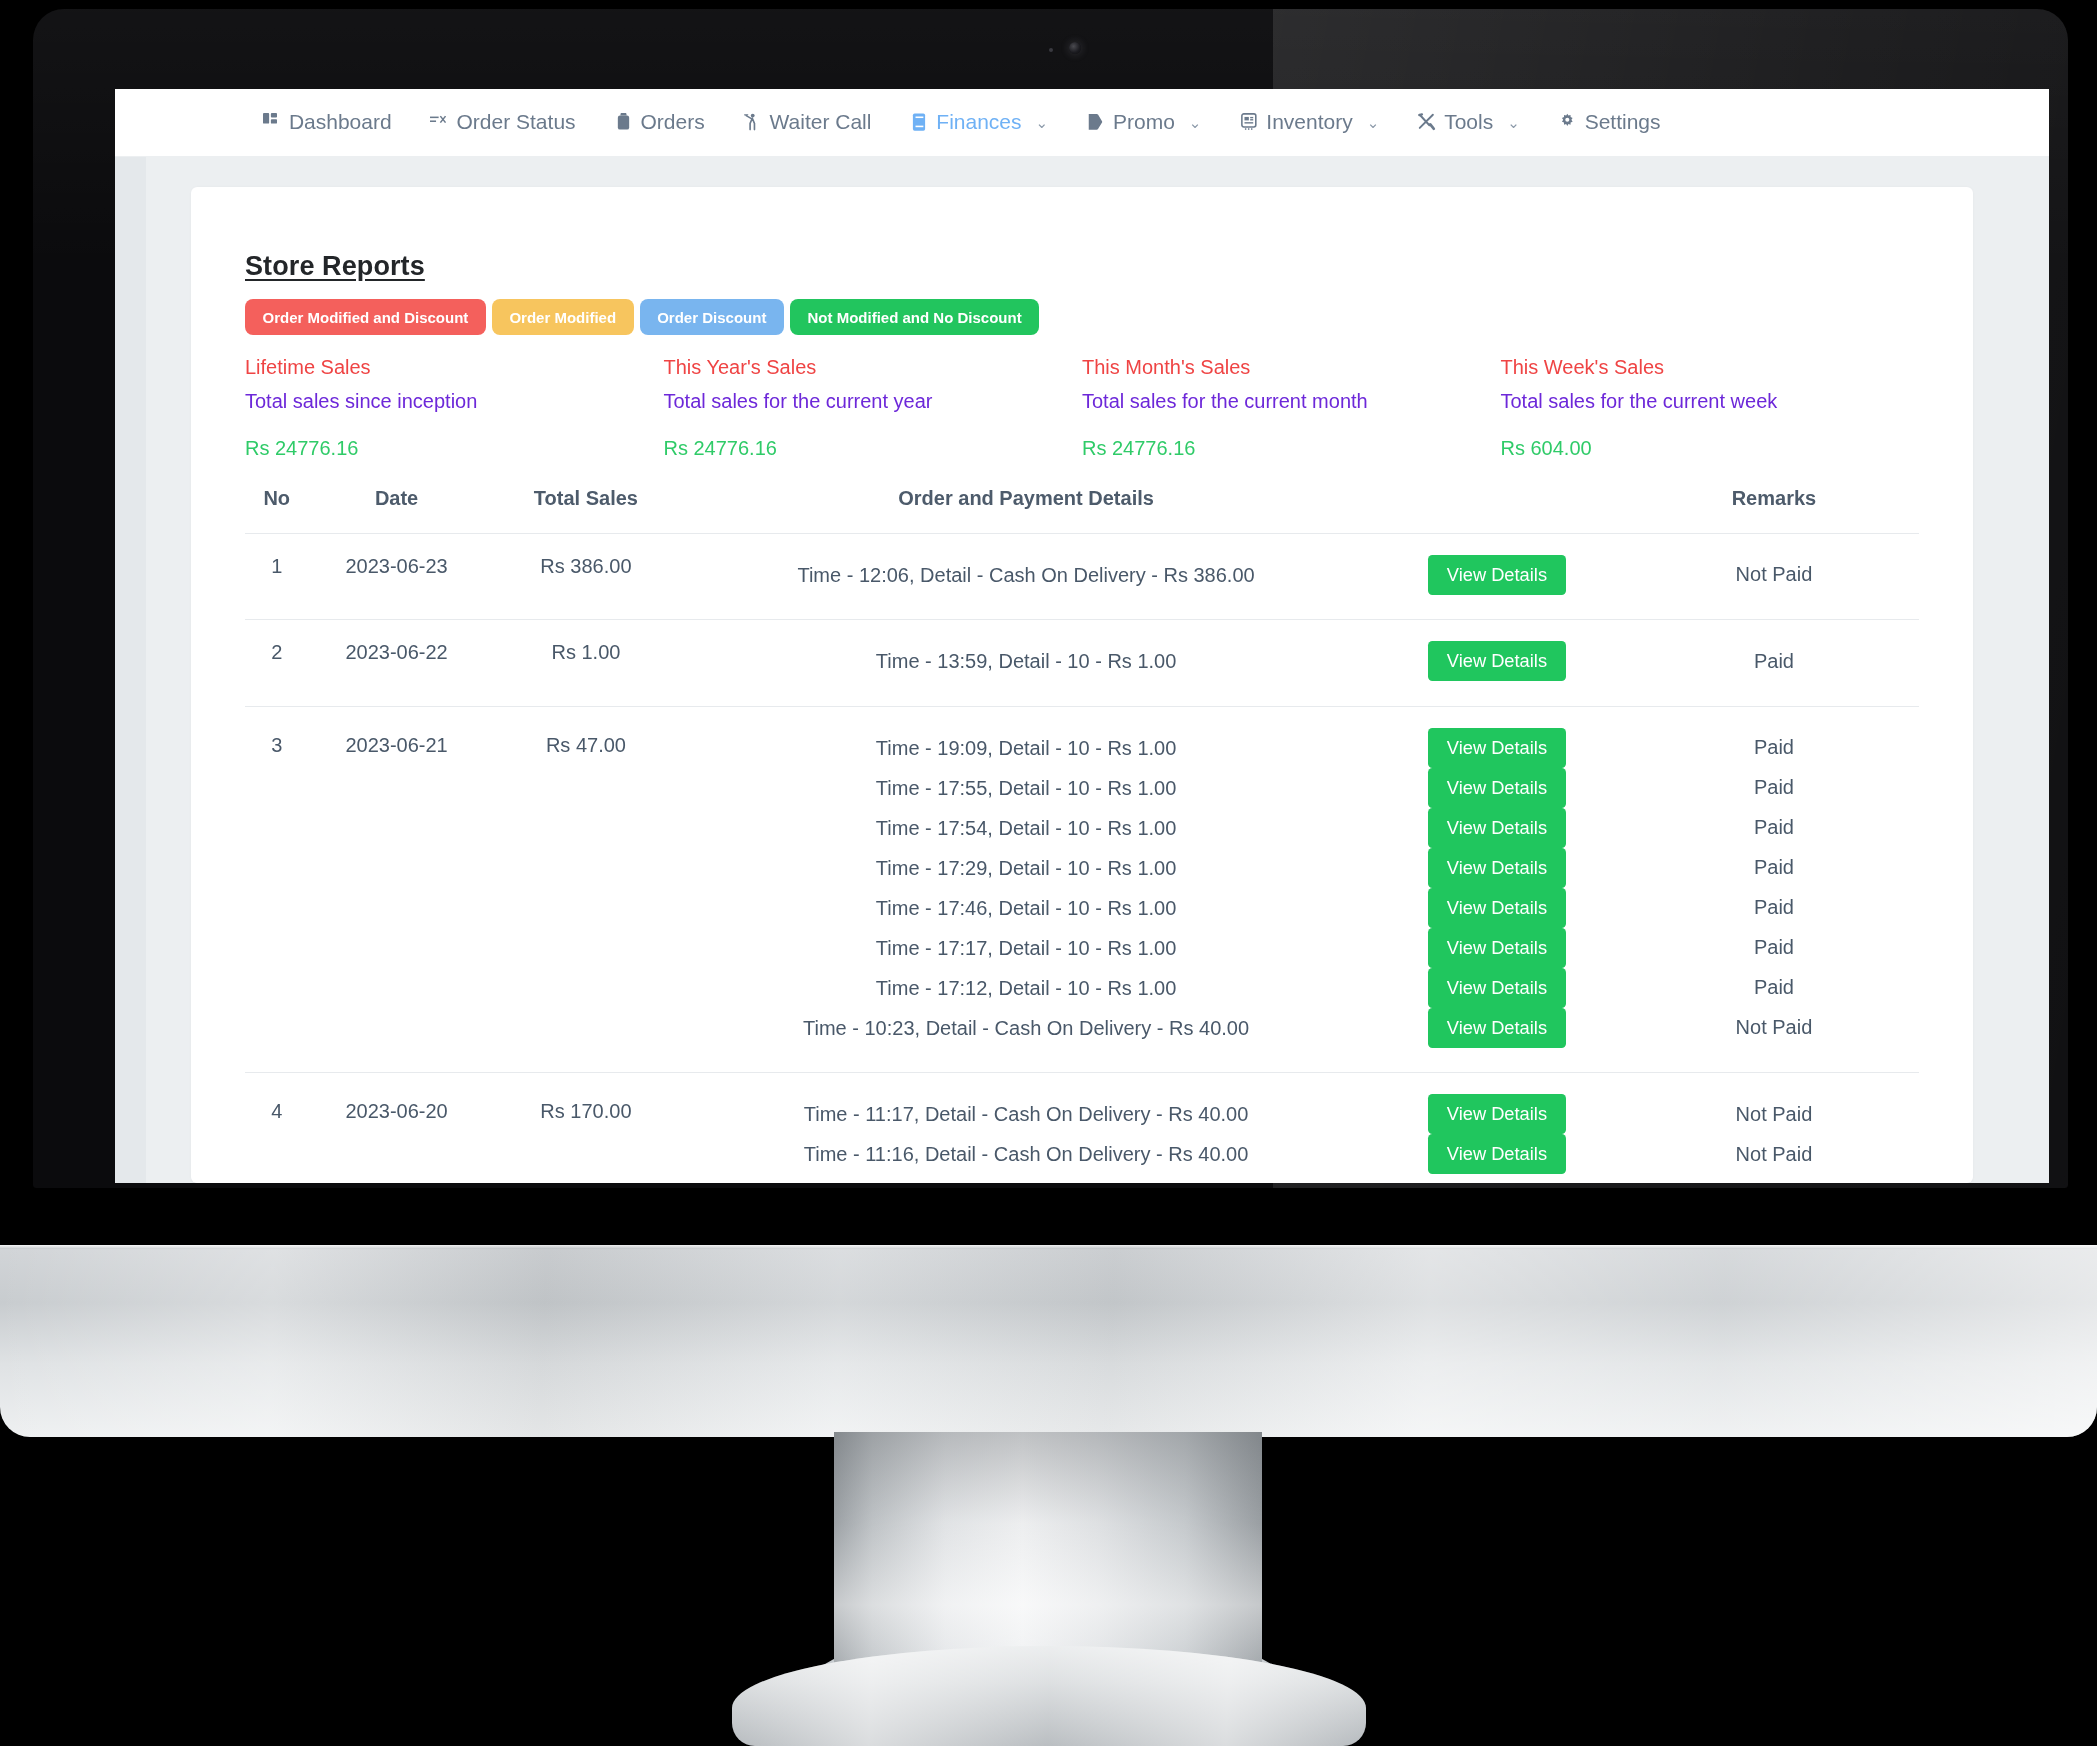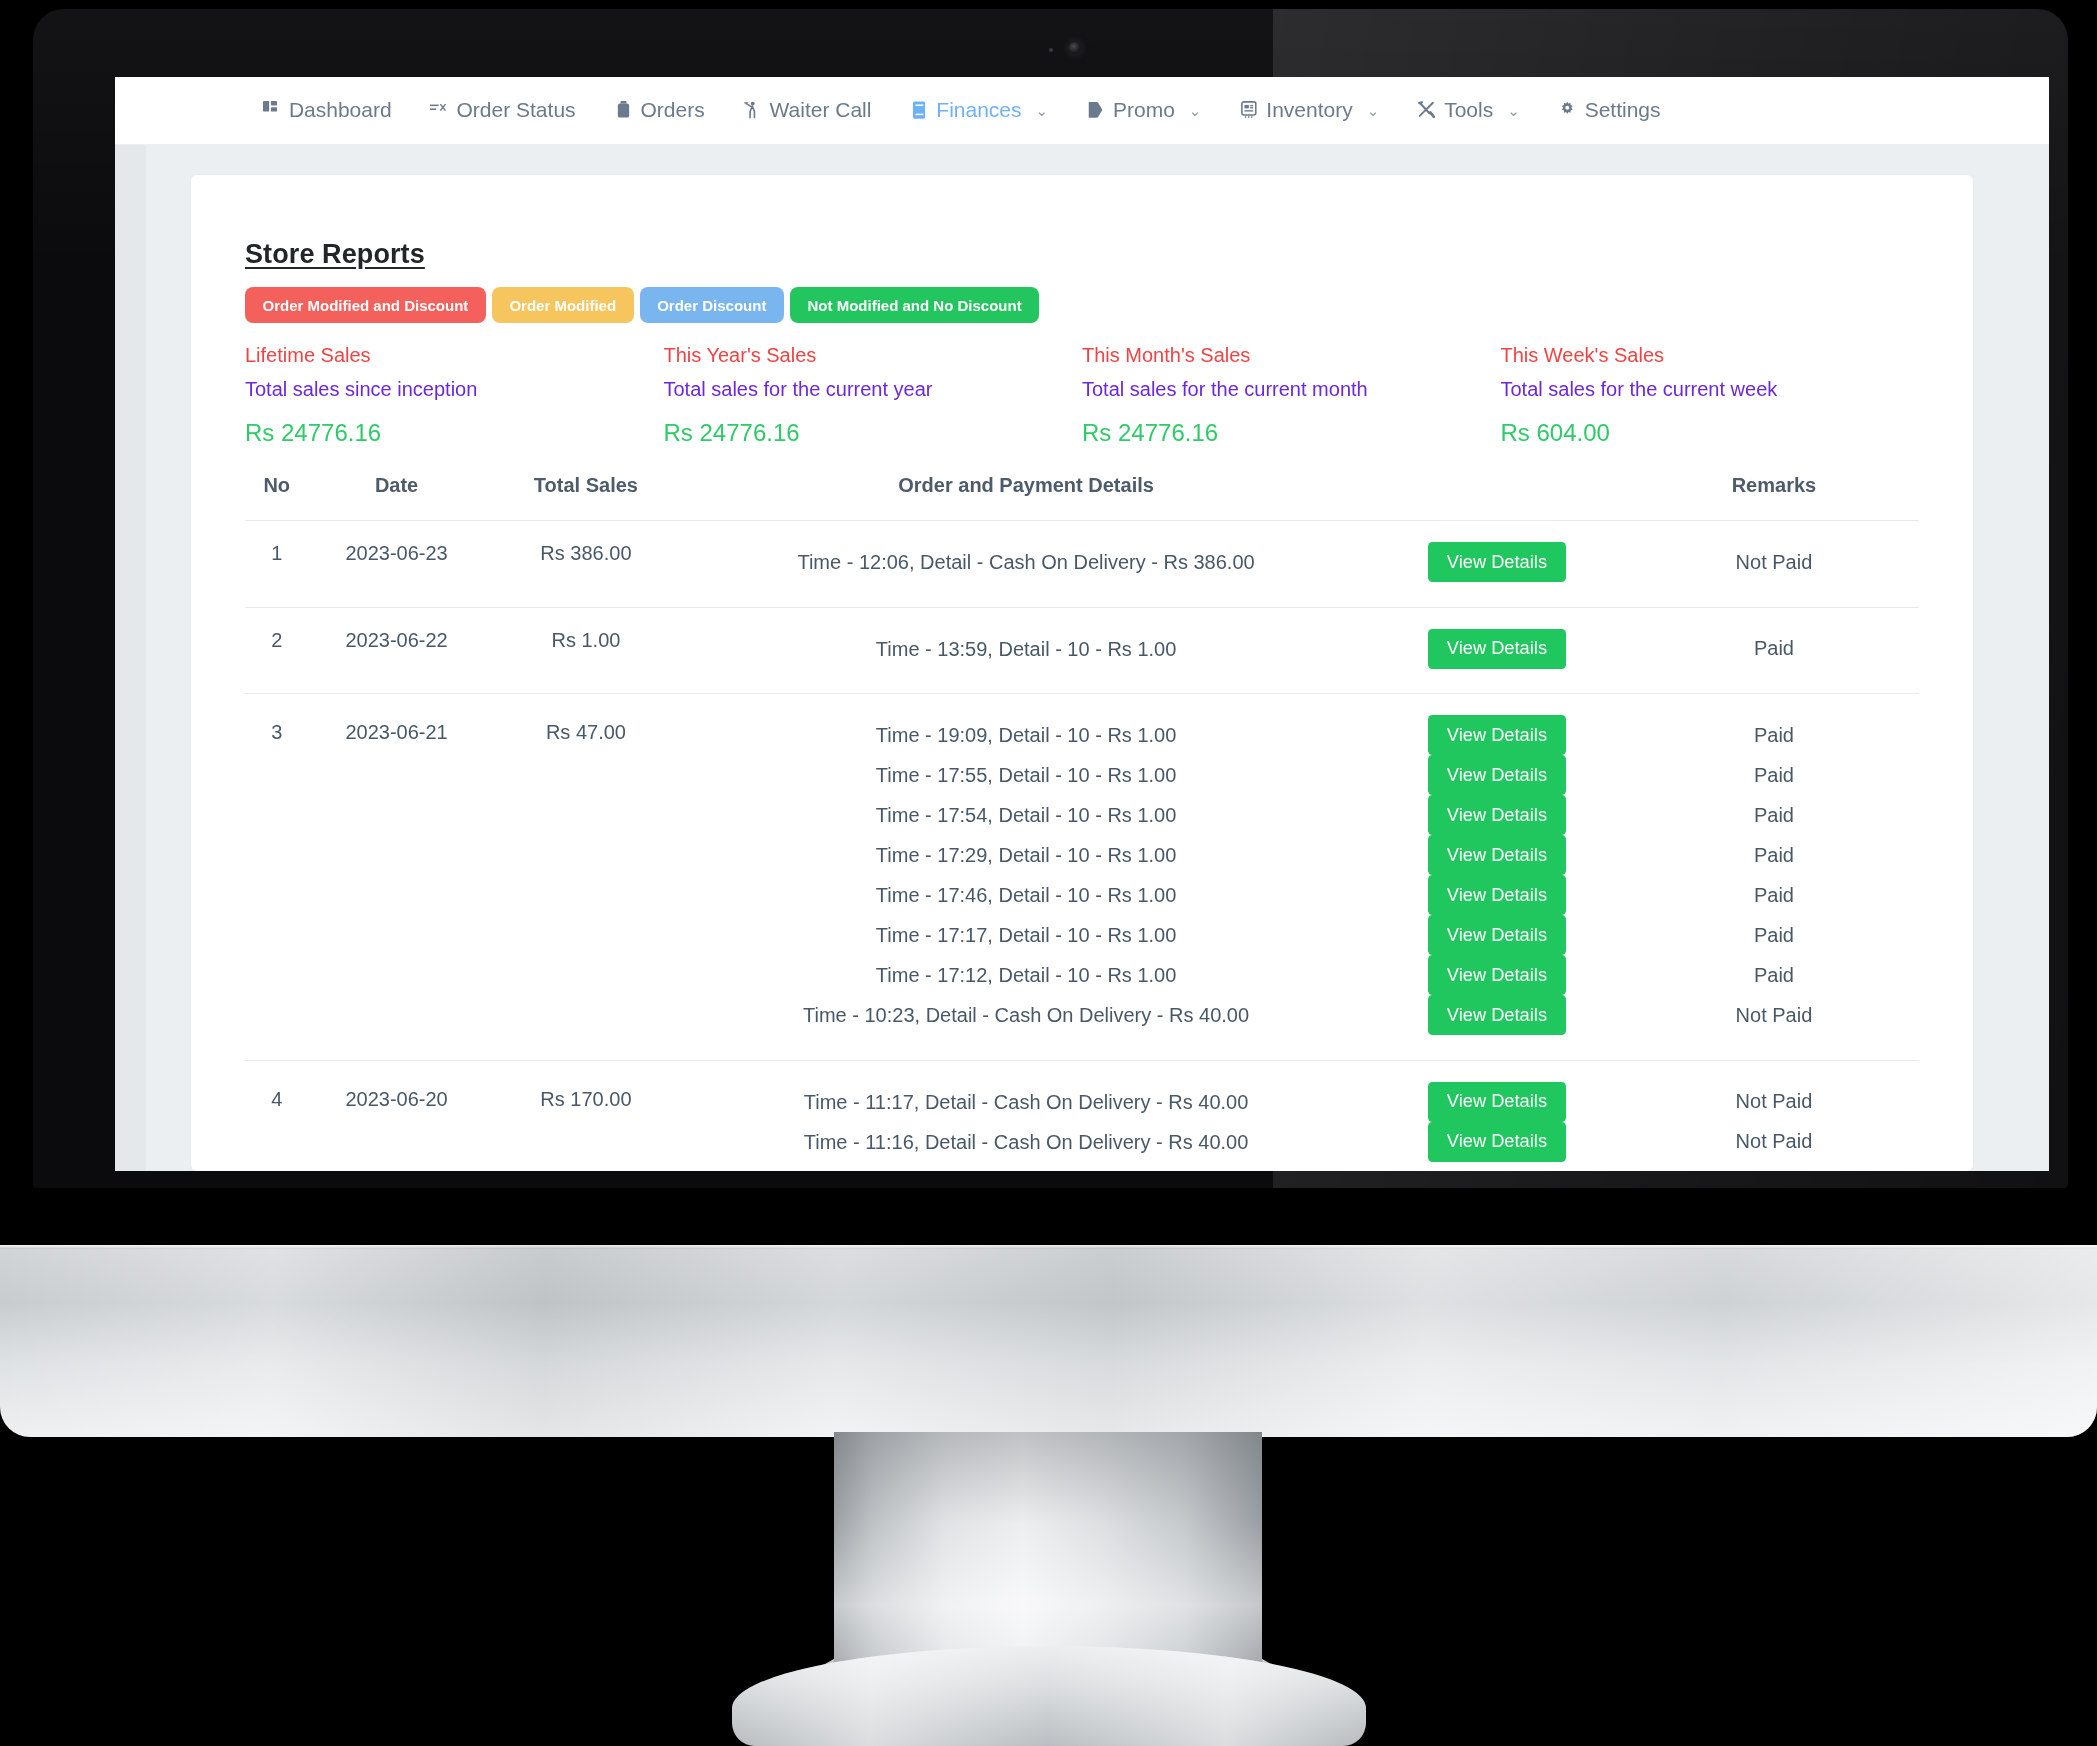--- a/index.html
+++ b/index.html
@@ -49,21 +49,21 @@
     position: absolute;
     left: 1016px; top: 39px;
     width: 4.4px; height: 4.4px;
     border-radius: 50%;
     background: #3a3a40;
   }
 
   
   #screen {
     position: absolute;
-    left: 82px; top: 68px;
+    left: 82px; top: 80px;
     width: 1934px; height: 1094px;
     background: #eceff1;
     overflow: hidden;
   }
 
   
   #navbar {
     height: 68px;
     background: #ffffff;
     display: flex;
@@ -143,21 +143,21 @@
   }
 
   
   #stats {
     display: flex;
     margin-top: 19px;
   }
   .stat { width: 431px; }
   .stat-name { font-size: 20px; color: #ef4444; line-height: 1.35; }
   .stat-desc { font-size: 20px; color: #6d28d9; line-height: 1.35; margin-top: 7px; }
-  .stat-value { font-size: 24px; color: #2fcb68; line-height: 1.35; margin-top: 14px; }
+  .stat-value { font-size: 20px; color: #2fcb68; line-height: 1.35; margin-top: 20px; }
 
   
   #report-table { width: 100%; border-collapse: collapse; margin-top: 24.5px; }
   #report-table thead th {
     font-size: 20px;
     font-weight: bold;
     color: #4d5b6b;
     padding-bottom: 23px;
     text-align: center;
     border-bottom: 0.9px solid #e7eaed;

